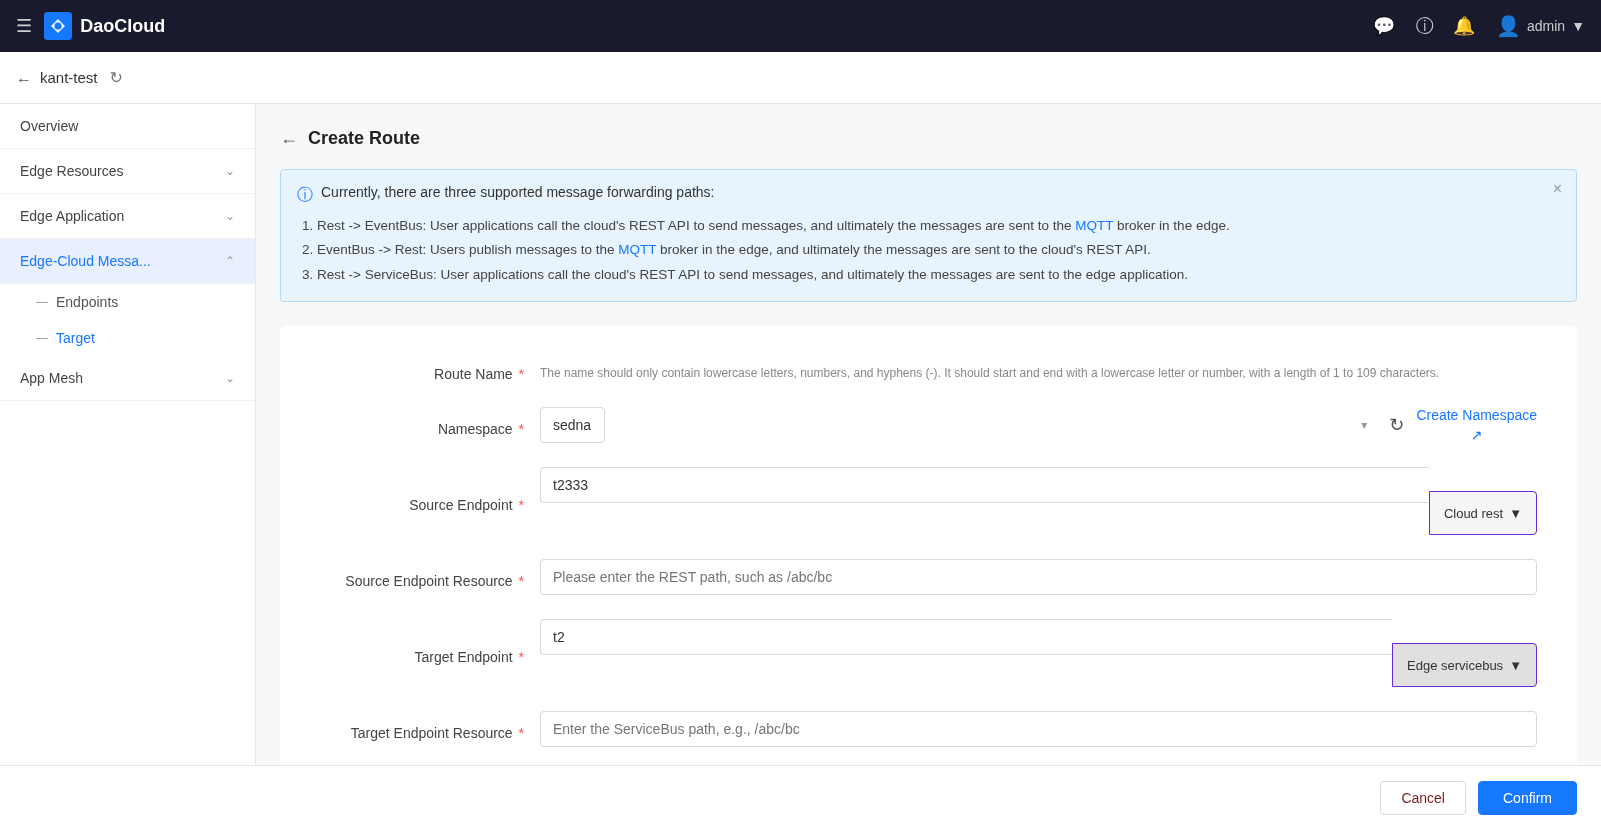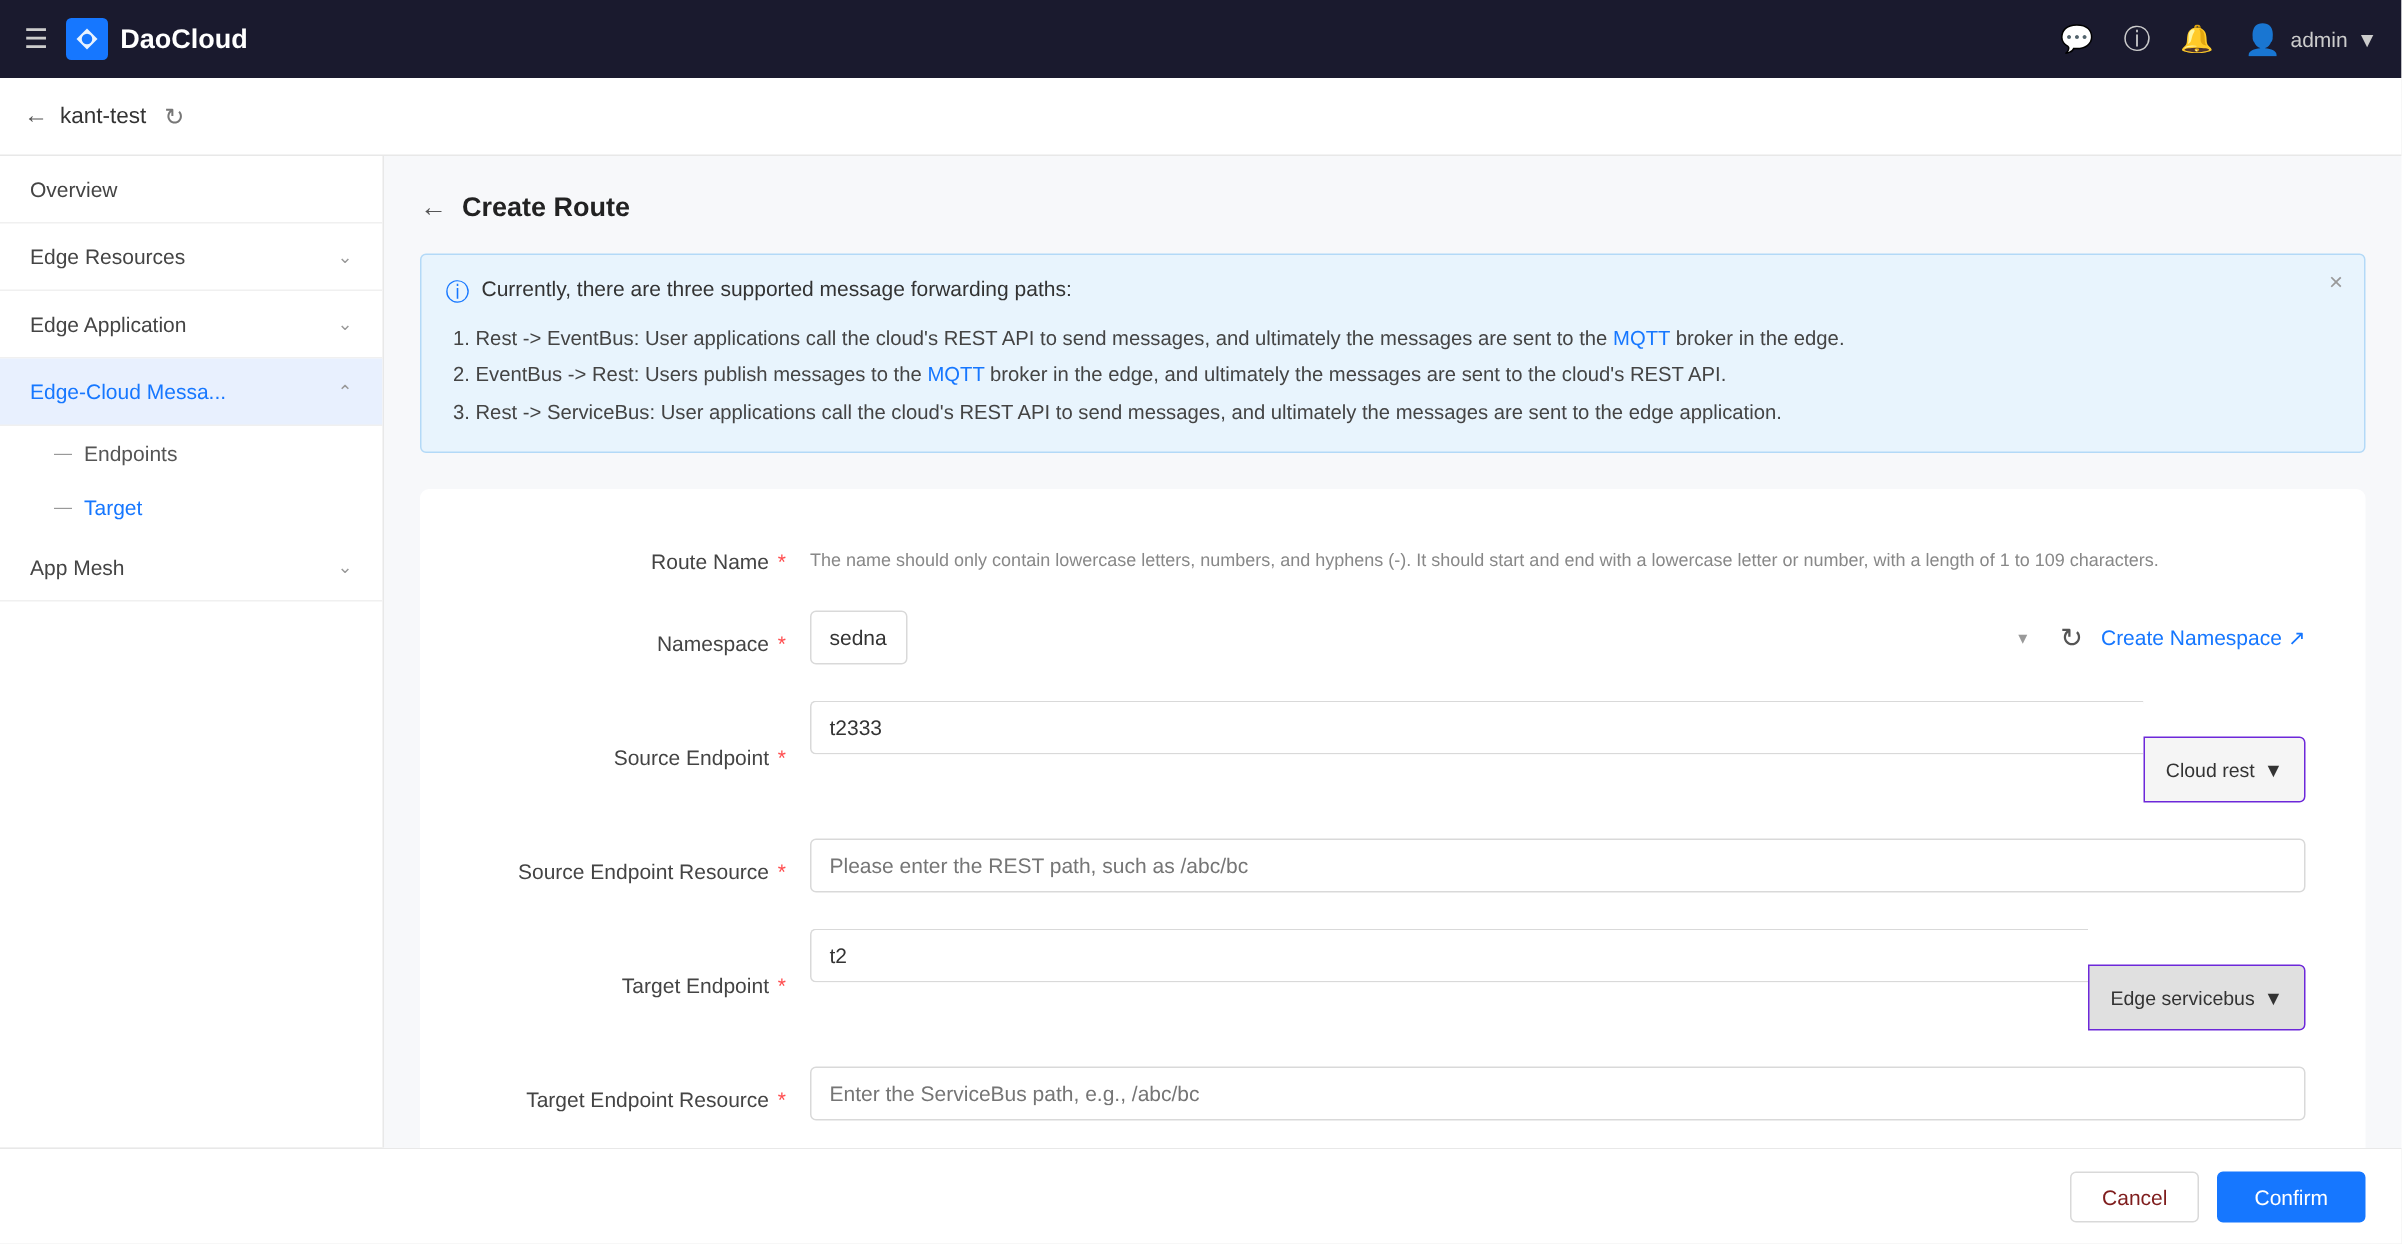--- a/index.html
+++ b/index.html
@@ -202,20 +202,21 @@
       font-size: 12px;
     }
     .create-namespace-link {
       display: flex;
       align-items: center;
       gap: 4px;
       color: #1677ff;
       cursor: pointer;
       font-size: 14px;
       white-space: nowrap;
+      flex-direction: column;
     }
     .refresh-icon-btn { cursor: pointer; color: #555; font-size: 18px; }
 
     
     .endpoint-input-wrap {
       display: flex;
       gap: 0;
       width: 100%;
     }
     .endpoint-text-input {

